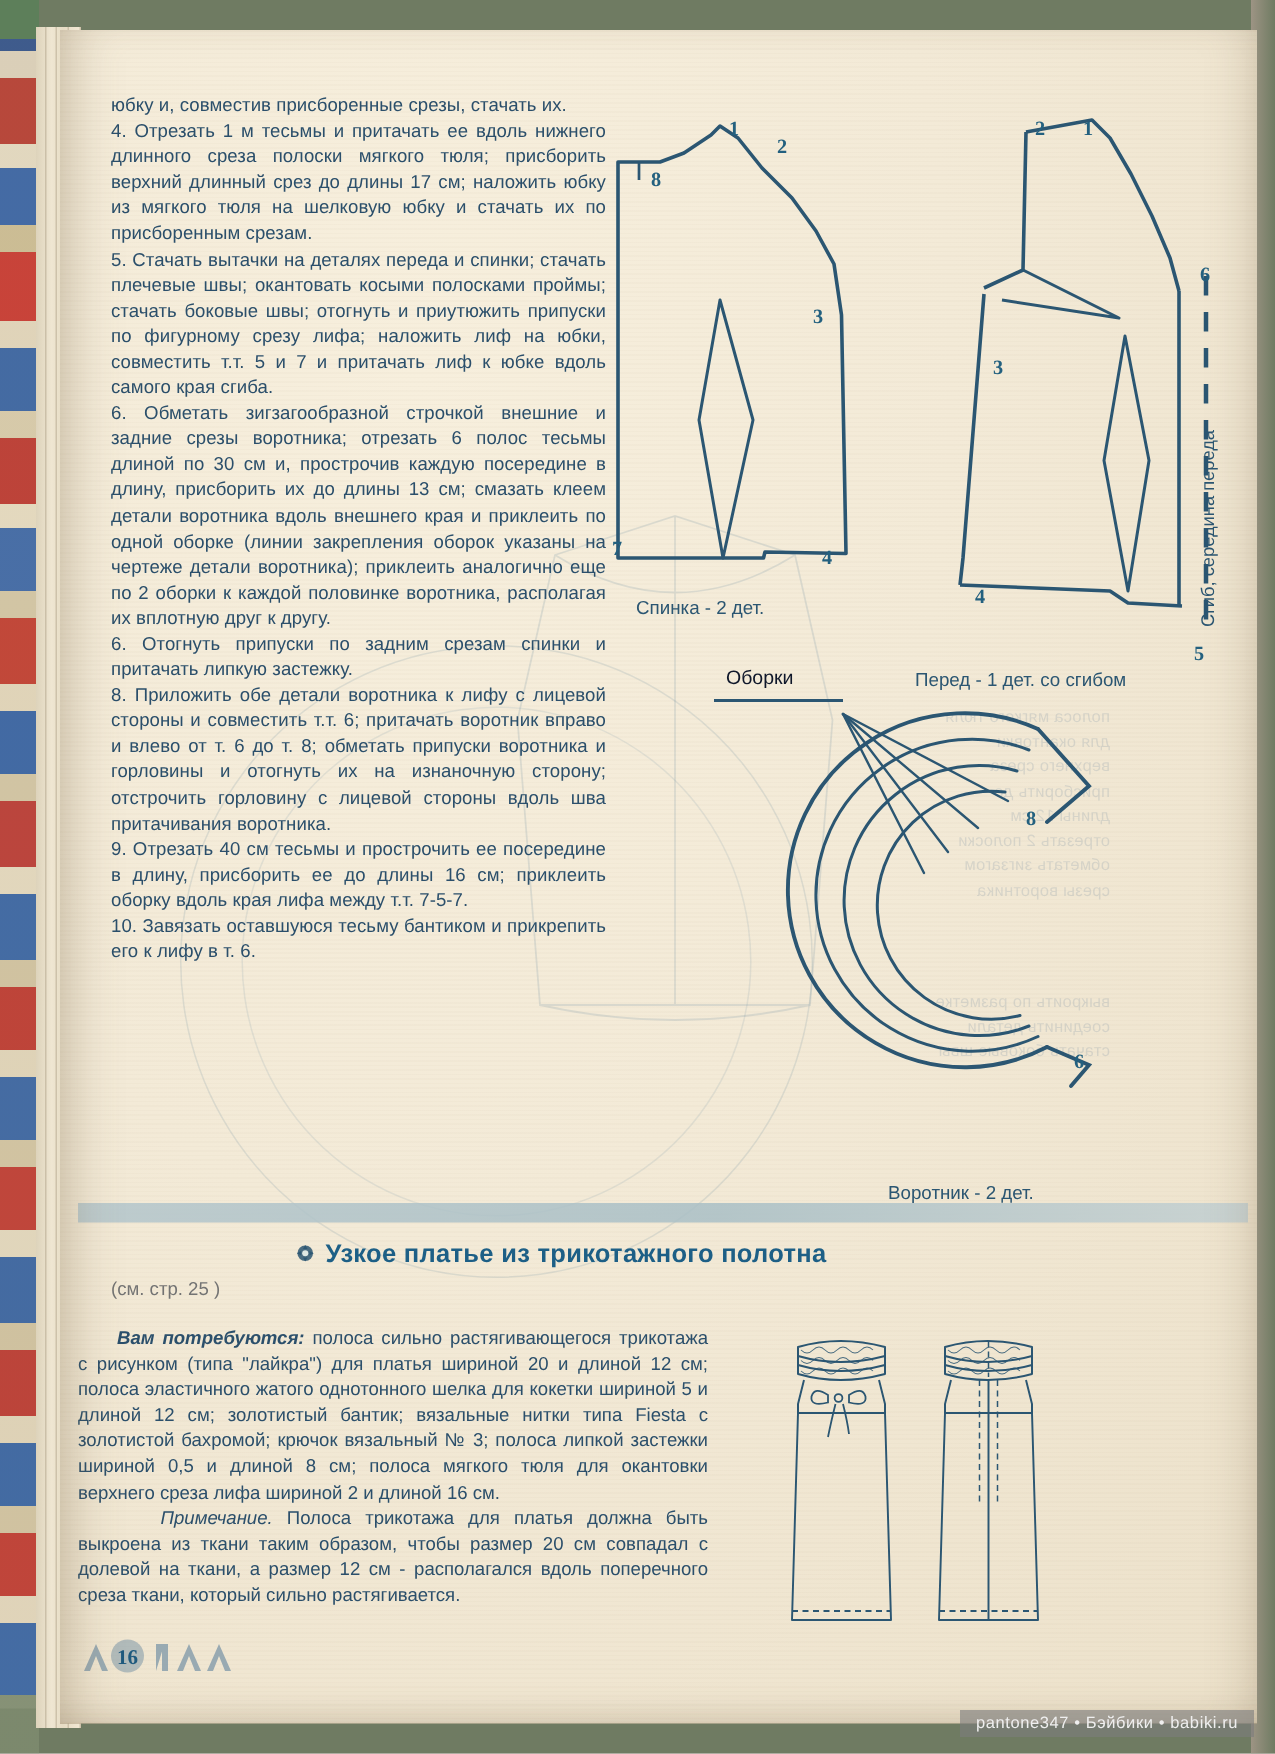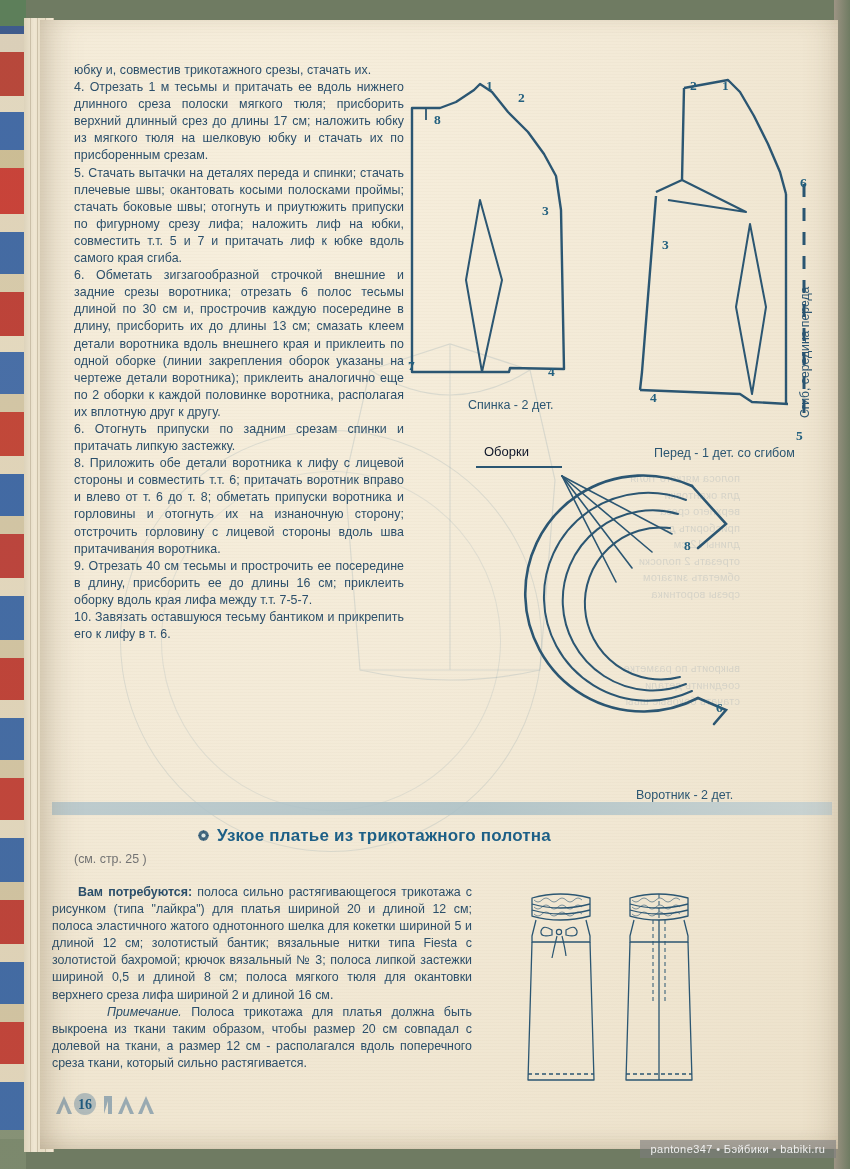--- a/index.html
+++ b/index.html
@@ -143,33 +143,33 @@
   .sec-sub{
     position:absolute;left:74px;top:852px;width:600px;
     text-align:left;color:#737373;font-size:12.4px;
   }
 
   .lower{
     position:absolute;left:52px;top:884px;width:420px;
     color:#2b4f6b;font-size:12.4px;line-height:17.1px;text-align:justify;
   }
   .lower p{margin:0;}
-  .lower b{font-weight:bold;}
+  .lower b{font-weight:bold;font-style:italic;}
   .lower .ind{text-indent:26px;}
   .lower .note{font-style:italic;margin-left:29px;}
 
   
   .footer-logo{
     position:absolute;left:52px;top:1090px;width:120px;height:30px;
   }
 
   
   .dia{position:absolute;}
   .cap{
-    position:absolute;color:#2b5672;font-size:12.5px;white-space:nowrap;margin-left:44px;
+    position:absolute;color:#2b5672;font-size:12.5px;white-space:nowrap;
   }
   .numlab{
     position:absolute;color:#23607f;font-size:13.5px;font-weight:bold;
     font-family:"Liberation Serif", serif;
   }
   .vlab{
     position:absolute;color:#2b5672;font-size:12.2px;white-space:nowrap;
     transform:rotate(-90deg);transform-origin:0 0;
   }
   .oborki{
@@ -220,21 +220,21 @@
 присборить до
 длины 12 см
 отрезать 2 полоски
 обметать зигзагом
 срезы воротника</div>
   <div class="ghost" style="left:470px;top:660px;width:270px;">выкроить по разметке
 соединить детали
 стачать боковые швы</div>
 
   <div class="col">
-    <p>юбку и, совместив трикотажного срезы, стачать их.</p>
+    <p>юбку и, совместив присборенные срезы, стачать их.</p>
     <p>4. Отрезать 1 м тесьмы и притачать ее вдоль нижнего длинного среза полоски мягкого тюля; присборить верхний длинный срез до длины 17 см; наложить юбку из мягкого тюля на шелковую юбку и стачать их по присборенным срезам.</p>
     <p>5. Стачать вытачки на деталях переда и спинки; стачать плечевые швы; окантовать косыми полосками проймы; стачать боковые швы; отогнуть и приутюжить припуски по фигурному срезу лифа; наложить лиф на юбки, совместить т.т. 5 и 7 и притачать лиф к юбке вдоль самого края сгиба.</p>
     <p>6. Обметать зигзагообразной строчкой внешние и задние срезы воротника; отрезать 6 полос тесьмы длиной по 30 см и, прострочив каждую посередине в длину, присборить их до длины 13 см; смазать клеем детали воротника вдоль внешнего края и приклеить по одной оборке (линии закрепления оборок указаны на чертеже детали воротника); приклеить аналогично еще по 2 оборки к каждой половинке воротника, располагая их вплотную друг к другу.</p>
     <p>6. Отогнуть припуски по задним срезам спинки и притачать липкую застежку.</p>
     <p>8. Приложить обе детали воротника к лифу с лицевой стороны и совместить т.т. 6; притачать воротник вправо и влево от т. 6 до т. 8; обметать припуски воротника и горловины и отогнуть их на изнаночную сторону; отстрочить горловину с лицевой стороны вдоль шва притачивания воротника.</p>
     <p>9. Отрезать 40 см тесьмы и прострочить ее посередине в длину, присборить ее до длины 16 см; приклеить оборку вдоль края лифа между т.т. 7-5-7.</p>
     <p>10. Завязать оставшуюся тесьму бантиком и прикрепить его к лифу в т. 6.</p>
   </div>
 
   <svg class="dia" style="left:404px;top:72px;" width="200" height="320">

